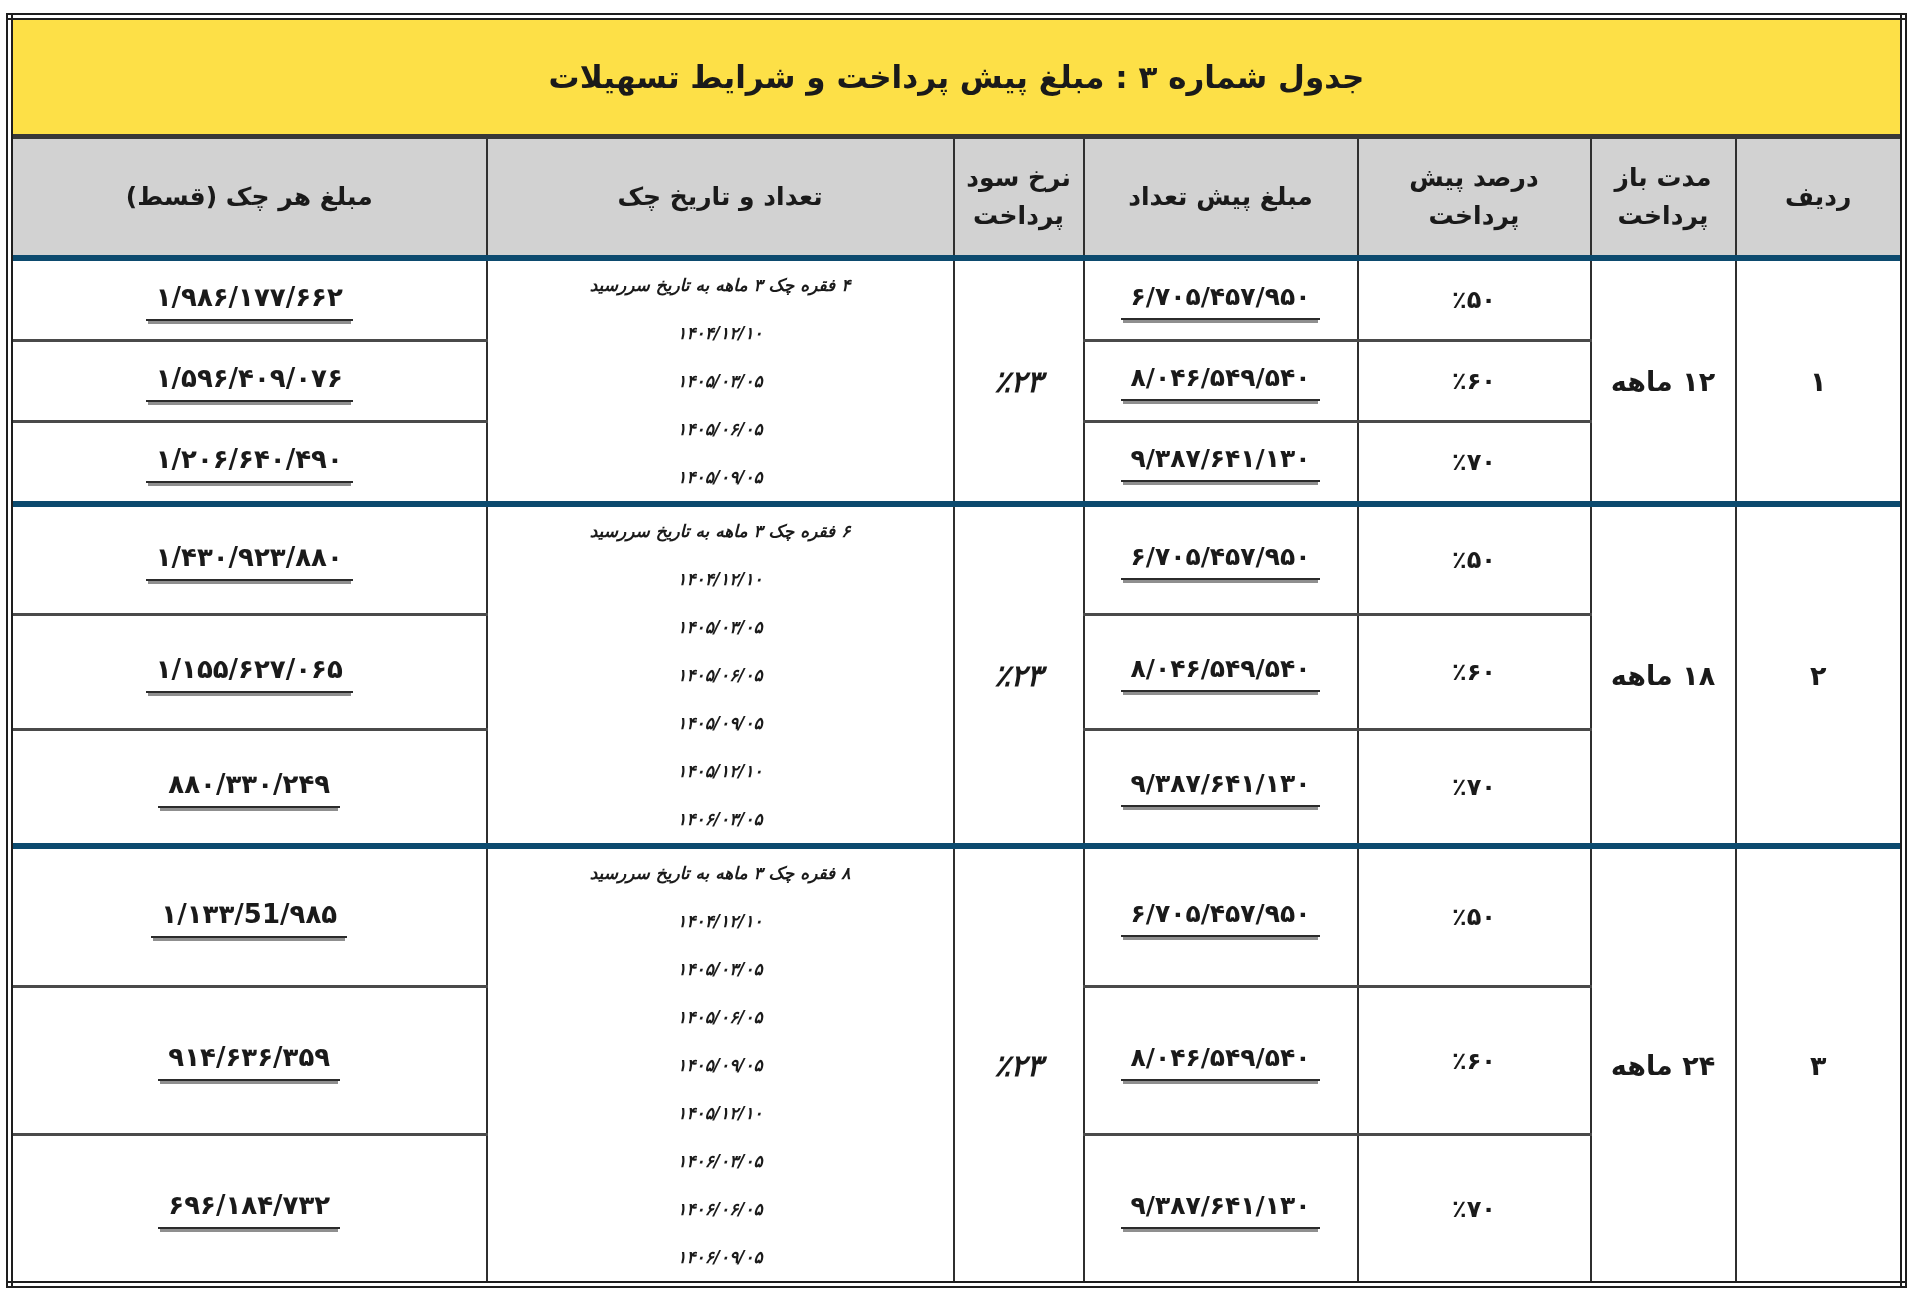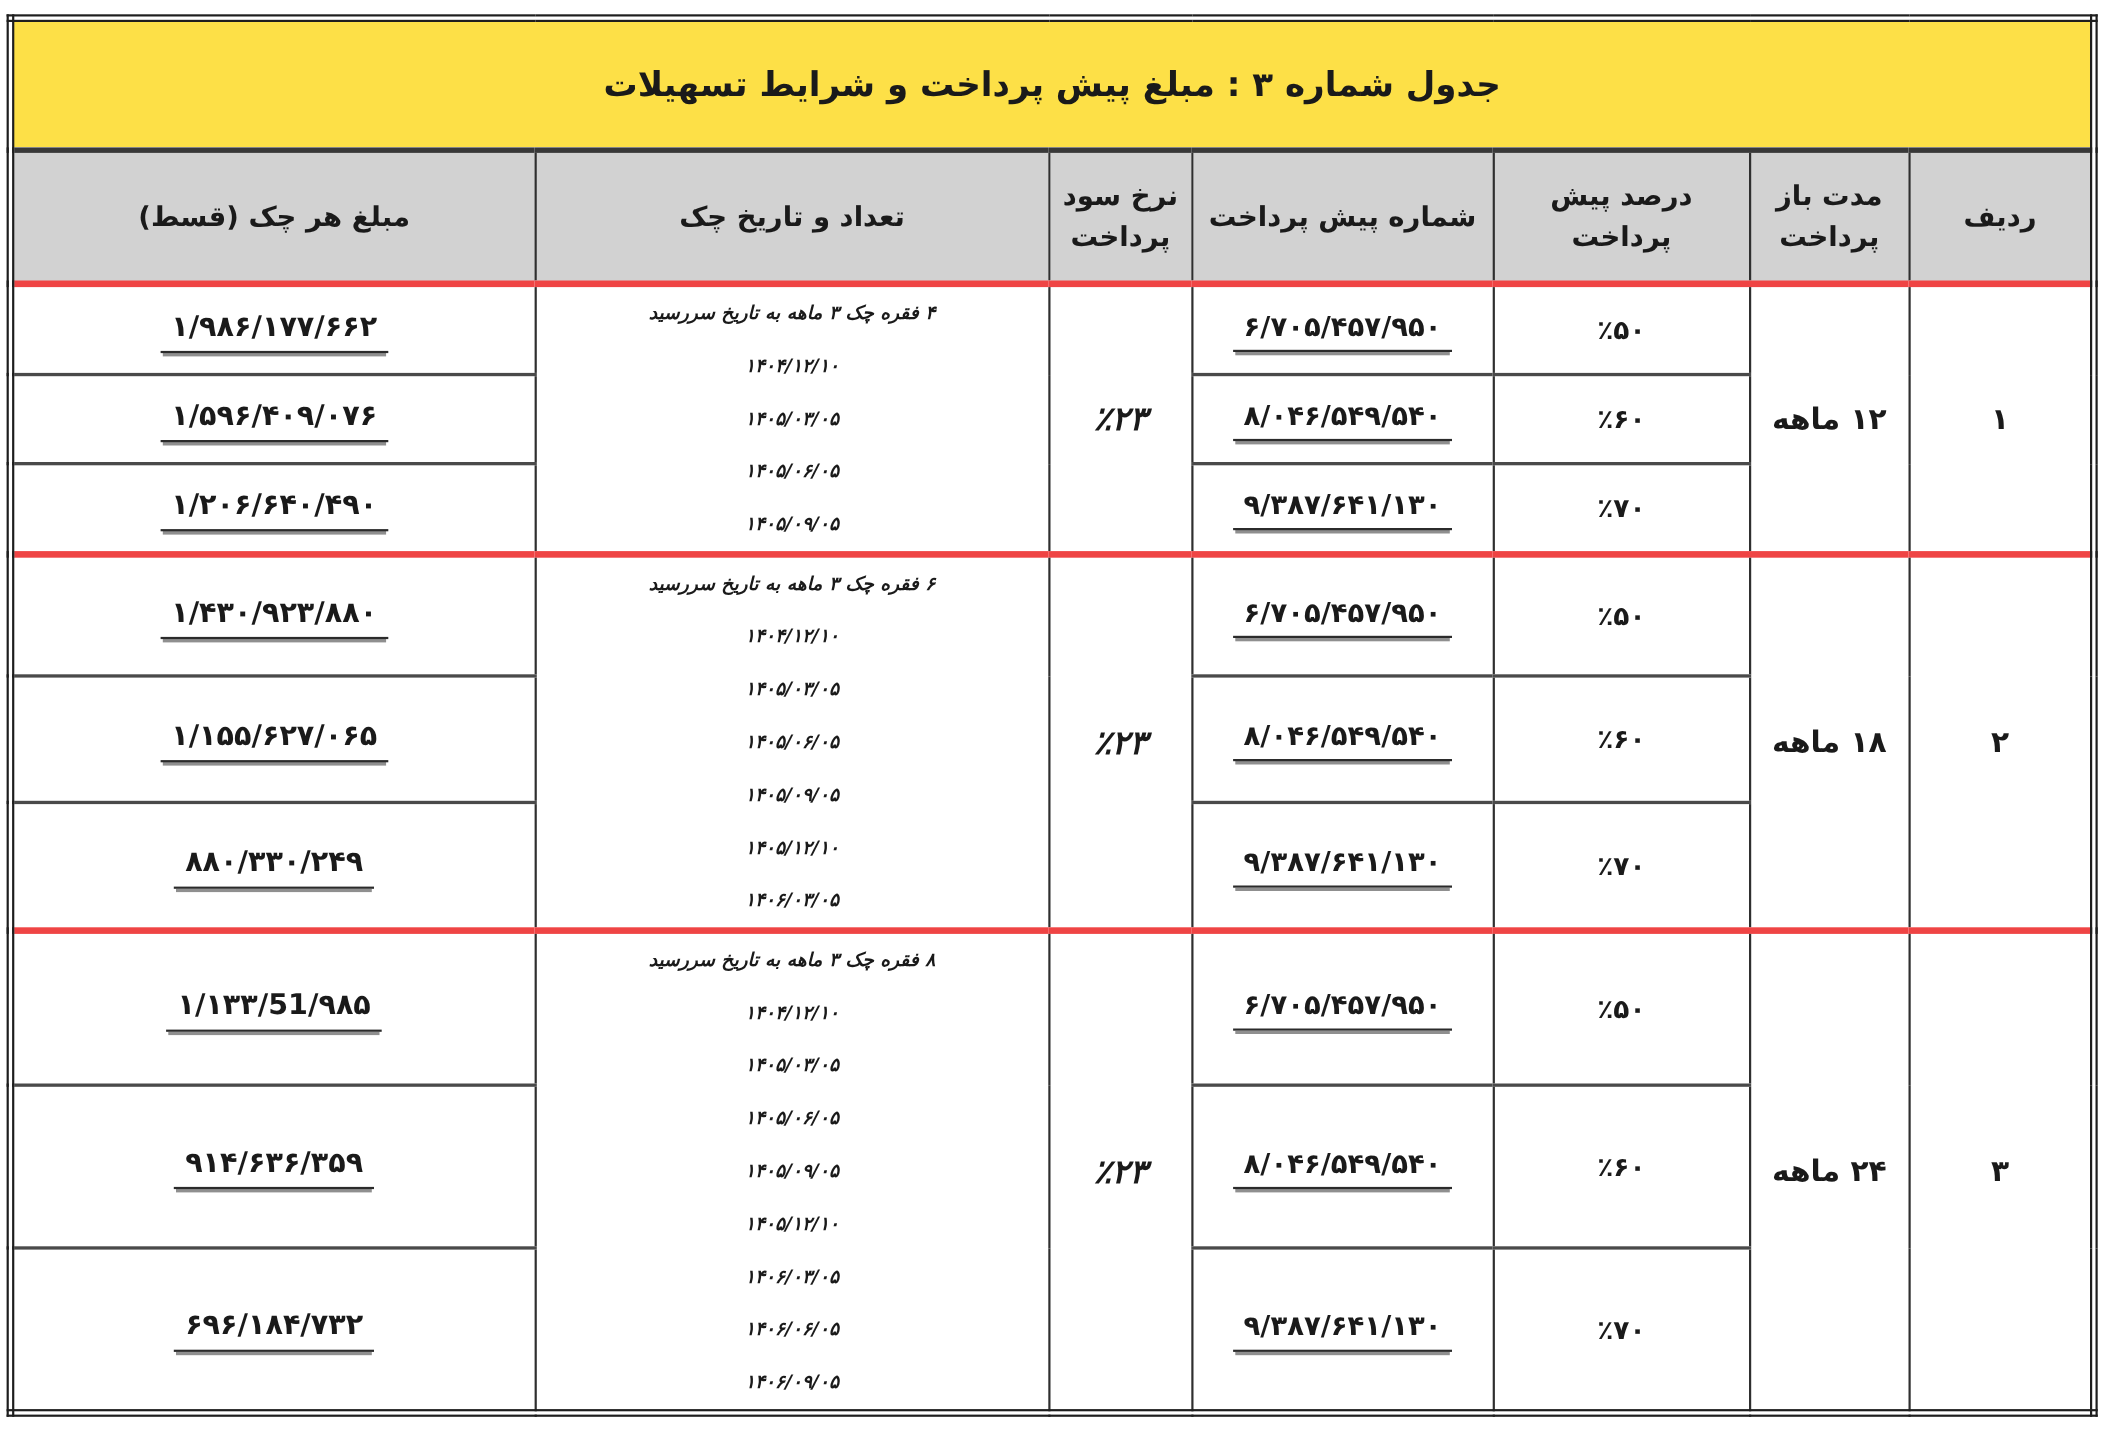--- a/index.html
+++ b/index.html
@@ -21,21 +21,21 @@
     border-left:2px solid #2f2f2f;
     border-right:2px solid #2f2f2f;
     border-top:3px solid #4a4a4a;
     border-bottom:3px solid #4a4a4a;
     text-align:center;
     vertical-align:middle;
     overflow:hidden;
     padding:0;
   }
   tr.head td{border-top:5px solid #383838;}
-  tr.block-start td{border-top:6px solid #ef4444;}
+  tr.block-start td{border-top:6px solid #0c4a6e;}
   .title-cell{
     background:#fde047;
     height:114px;
     font-size:31px;
     letter-spacing:0.5px;
   }
   tr.head td{
     background:#d2d2d2;
     height:116px;
     font-size:25px;
@@ -90,21 +90,21 @@
           </td>
     <td>
             <div>مدت باز</div>
             <div>پرداخت</div>
           </td>
     <td>
             <div>درصد پیش</div>
             <div>پرداخت</div>
           </td>
     <td>
-            <div>شماره پیش پرداخت</div>
+            <div>مبلغ پیش تعداد</div>
           </td>
     <td>
             <div>نرخ سود</div>
             <div>پرداخت</div>
           </td>
     <td>
             <div>تعداد و تاریخ چک</div>
           </td>
     <td>
             <div>مبلغ هر چک (قسط)</div>

